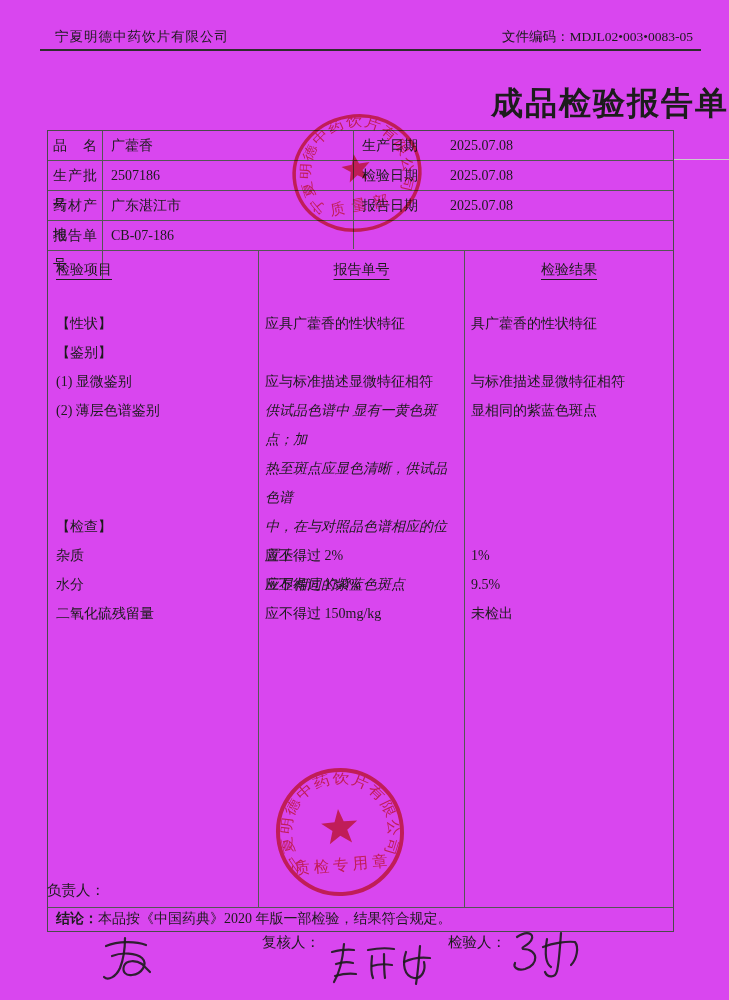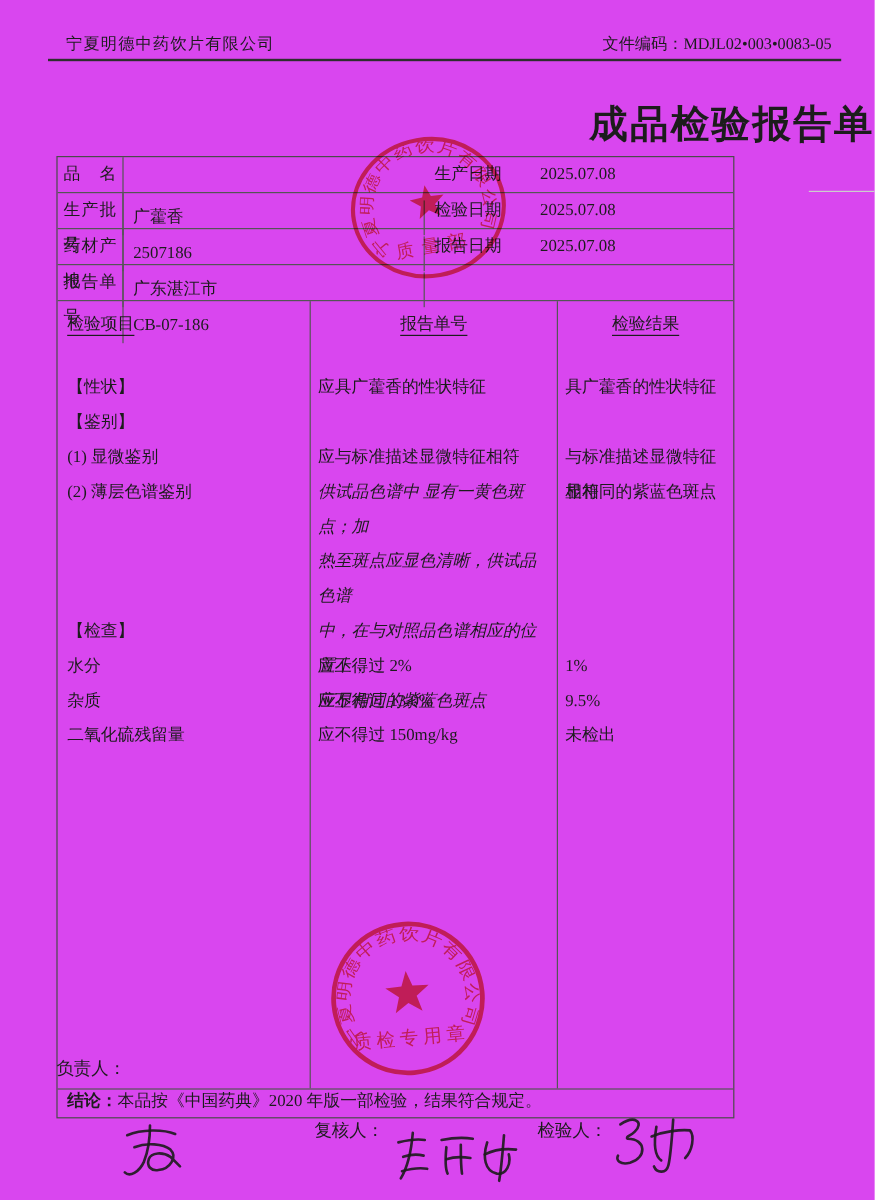--- a/index.html
+++ b/index.html
@@ -9,26 +9,26 @@
     font-family:"Liberation Serif","DejaVu Serif",serif;
     color:#1c1c1c; overflow:hidden;
   }
   
   .company-top { position:absolute; left:55px; top:28px; font-size:13.5px; letter-spacing:1px; }
   .doc-code    { position:absolute; right:36px; top:28px; font-size:13.5px; }
   .header-rule { position:absolute; left:40px; top:49px; width:661px; height:2px; background:#2e2e2e; }
   .page-title  { position:absolute; left:0; top:82px; width:100%; text-align:right;
                  font-size:32px; font-weight:bold; letter-spacing:2px; }
   
-  .report-table { position:absolute; left:47px; top:130px; width:565px; border:1px solid #4a4a4a; background:transparent; }
+  .report-table { position:absolute; left:47px; top:130px; width:627px; border:1px solid #4a4a4a; background:transparent; }
   .info-row { display:grid; grid-template-columns:55px 251px 90px 1fr; height:30px;
               border-bottom:1px solid #555; line-height:29px; font-size:14px; }
   .info-row.last { grid-template-columns:55px 1fr; }
   .info-row .lbl { padding:0 5px; border-right:1px solid #555; text-align:justify; text-align-last:justify; }
-  .info-row .val { padding:0 8px; border-right:1px solid #555;margin-top:36px; }
+  .info-row .val { padding:0 8px; border-right:1px solid #555; }
   .info-row.last .val { border-right:none; }
   .info-row .dlbl { padding-left:8px; }
   .info-row .dval { padding-left:6px; }
   
   .main-section { display:grid; grid-template-columns:211px 206px 1fr; height:657px;
                   border-bottom:1px solid #555; font-size:14px; }
   .mcol { overflow:hidden; }
   .mcol.c1 { border-right:1px solid #555; padding-left:8px; }
   .mcol.c2 { border-right:1px solid #555; padding:0 6px; }
   .mcol.c3 { padding:0 6px; }
@@ -89,22 +89,22 @@
     </div>
 
     <div class="main-section">
       <div class="mcol c1">
         <div class="mhead"><span>检验项目</span></div>
         <div class="l29">【性状】</div>
         <div class="l29">【鉴别】</div>
         <div class="l29">(1) 显微鉴别</div>
         <div class="l116">(2) 薄层色谱鉴别</div>
         <div class="l29">【检查】</div>
+        <div class="l29">杂质</div>
         <div class="l29">水分</div>
-        <div class="l29">杂质</div>
         <div class="l29">二氧化硫残留量</div>
       </div>
       <div class="mcol c2">
         <div class="mhead"><span>报告单号</span></div>
         <div class="l29">应具广藿香的性状特征</div>
         <div class="l29"></div>
         <div class="l29">应与标准描述显微特征相符</div>
         <div class="l116 pre">供试品色谱中 显有一黄色斑点；加
 热至斑点应显色清晰，供试品色谱
 中，在与对照品色谱相应的位置上，

